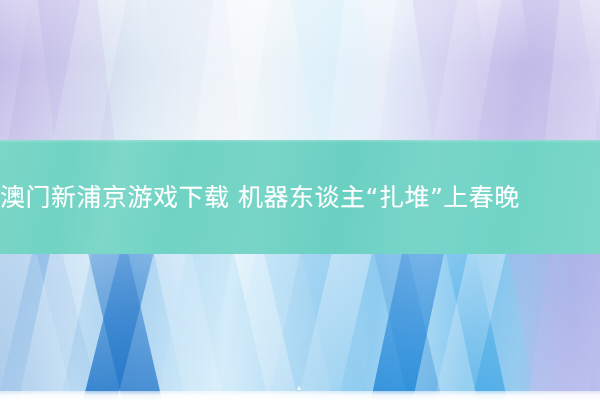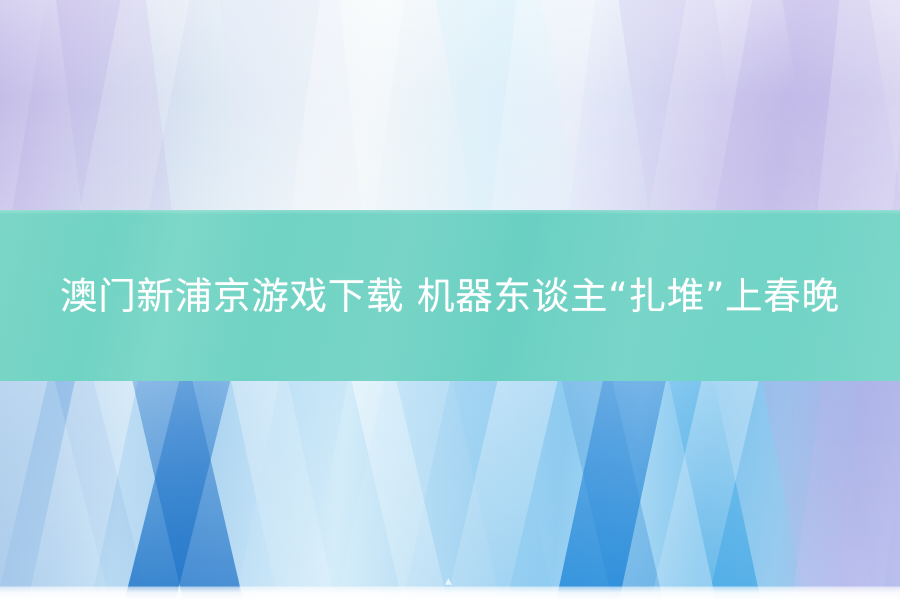--- a/index.html
+++ b/index.html
@@ -103,21 +103,21 @@
 
   
   .headline {
     position: absolute;
     left: 0;
     top: 140px;
     width: 600px;
     height: 116px;
     display: flex;
     flex-direction: column;
-    align-items: center;
+    align-items: flex-start;
     justify-content: center;
     gap: 14px;
     z-index: 20;
   }
   .headline-line {
     color: #ffffff;
     font-size: 25px;
     line-height: 38px;
     letter-spacing: 0.5px;
     white-space: nowrap;

